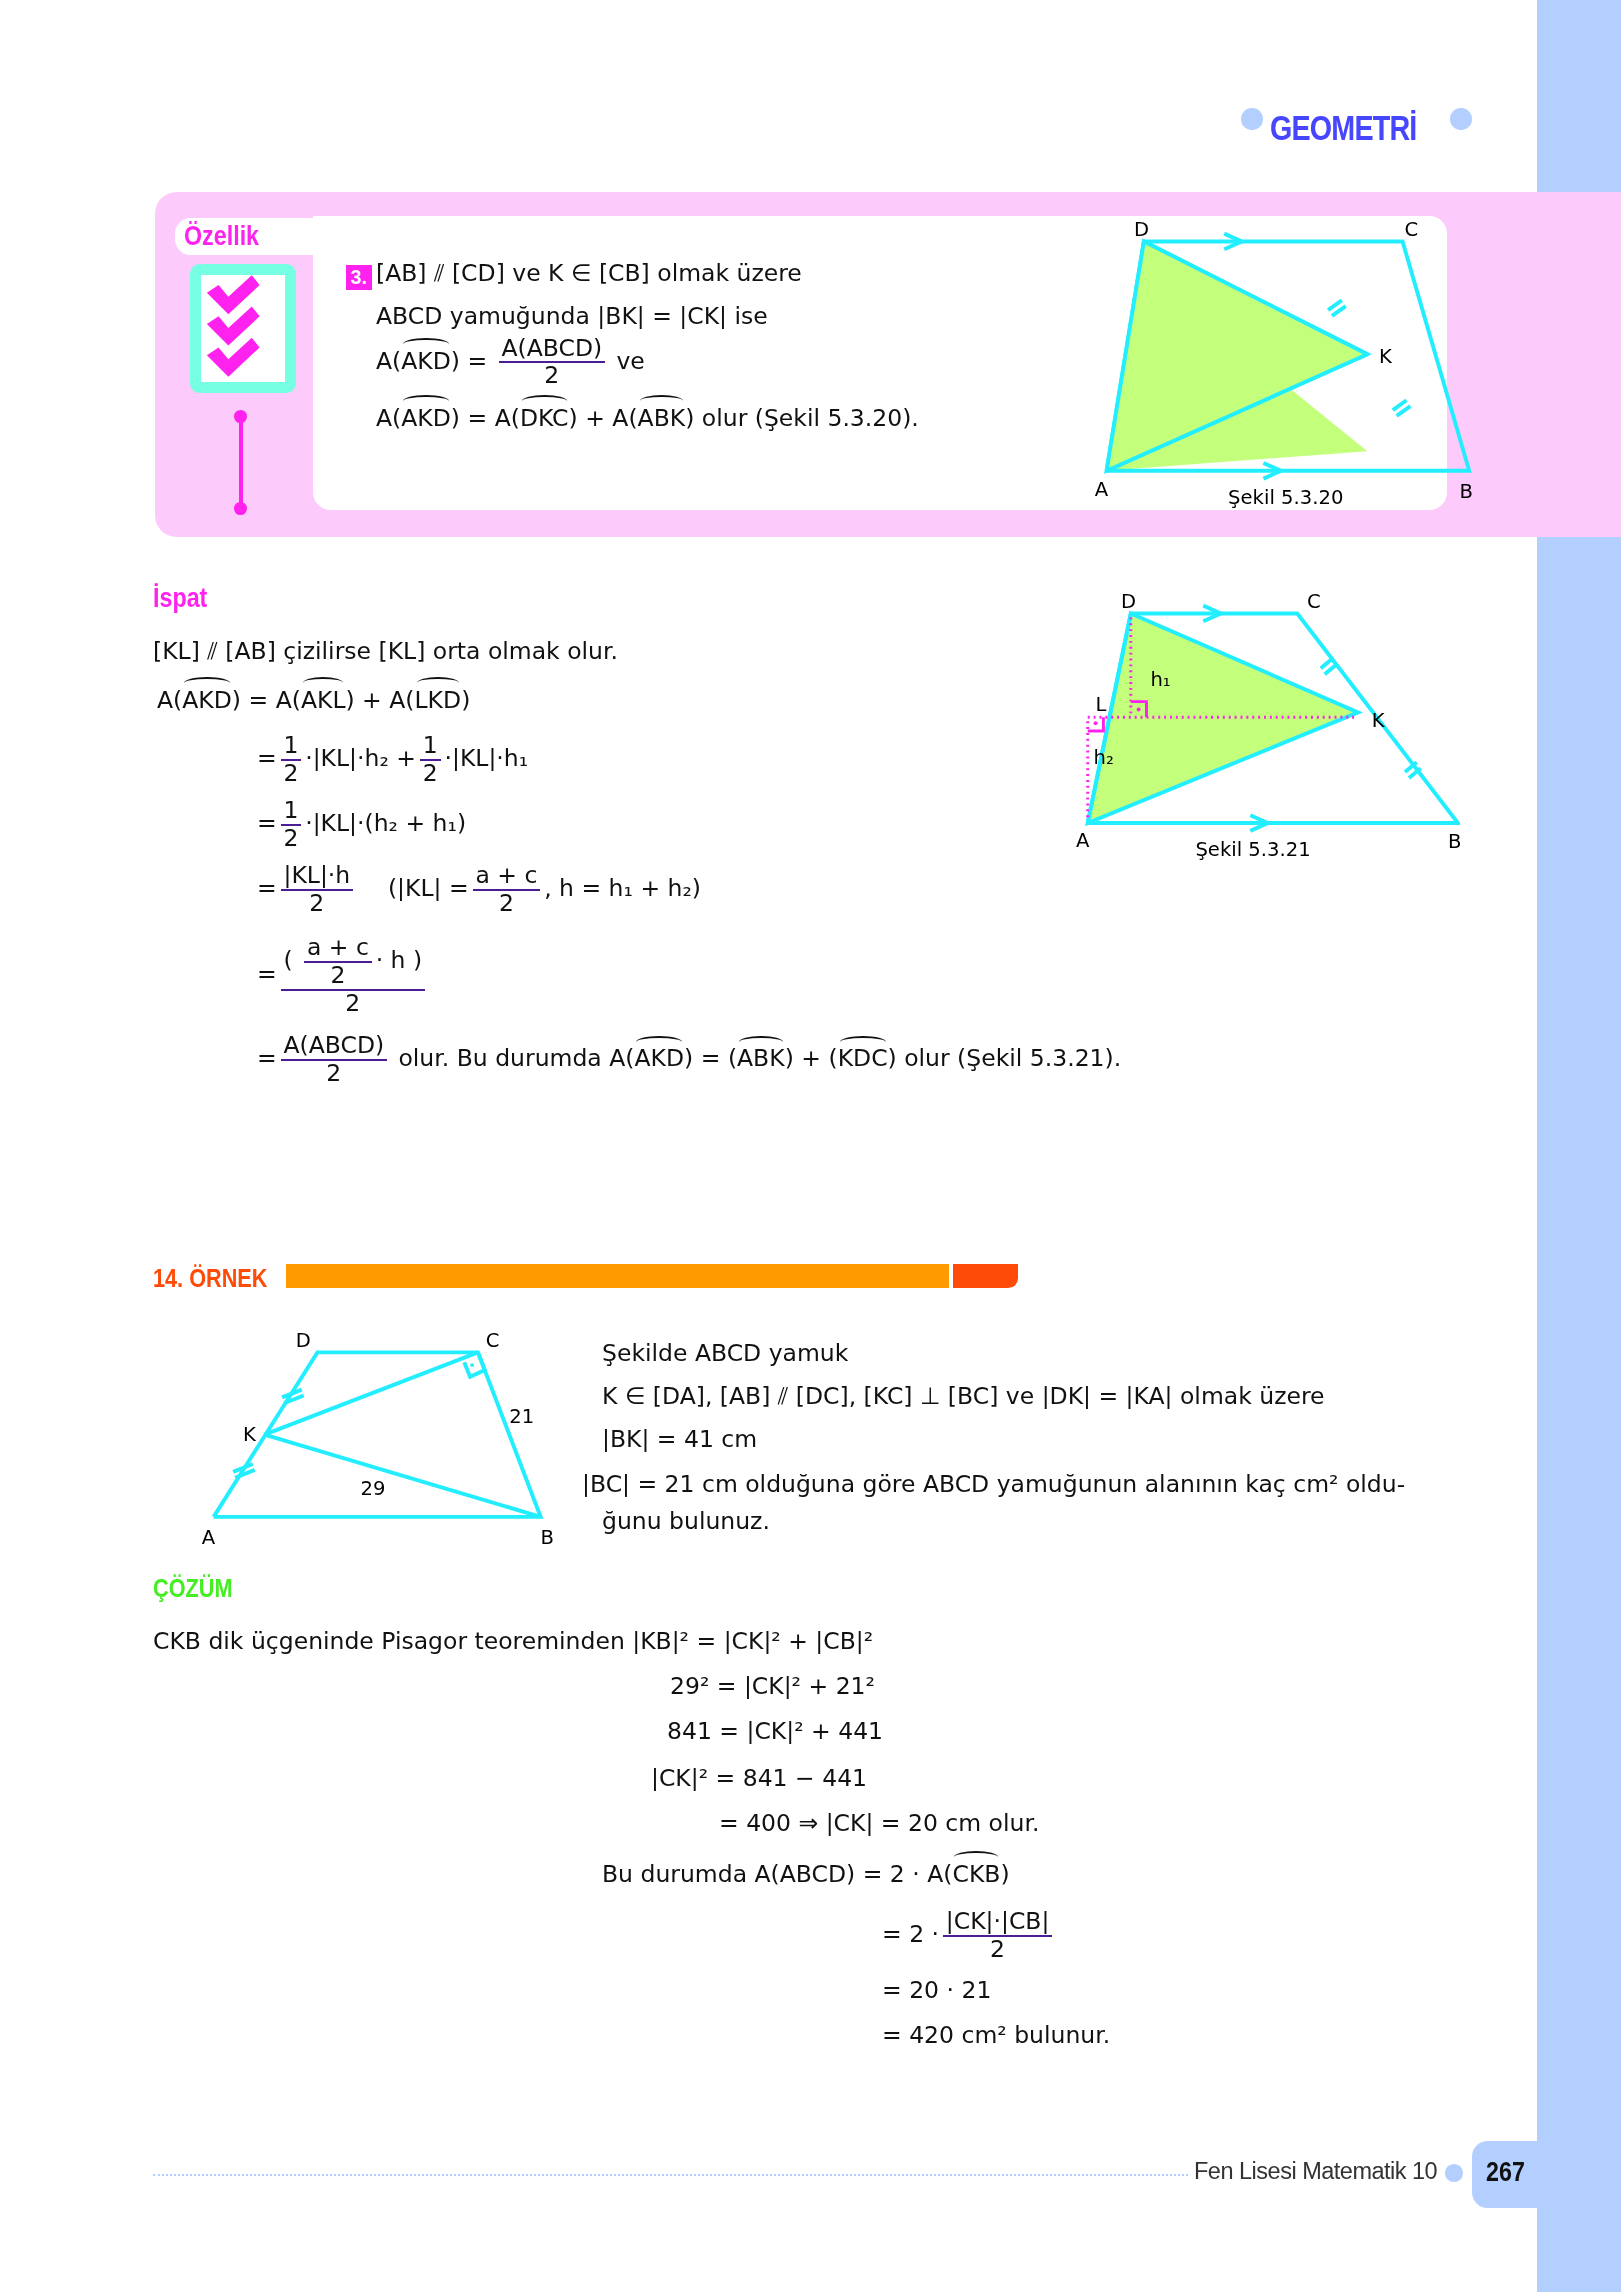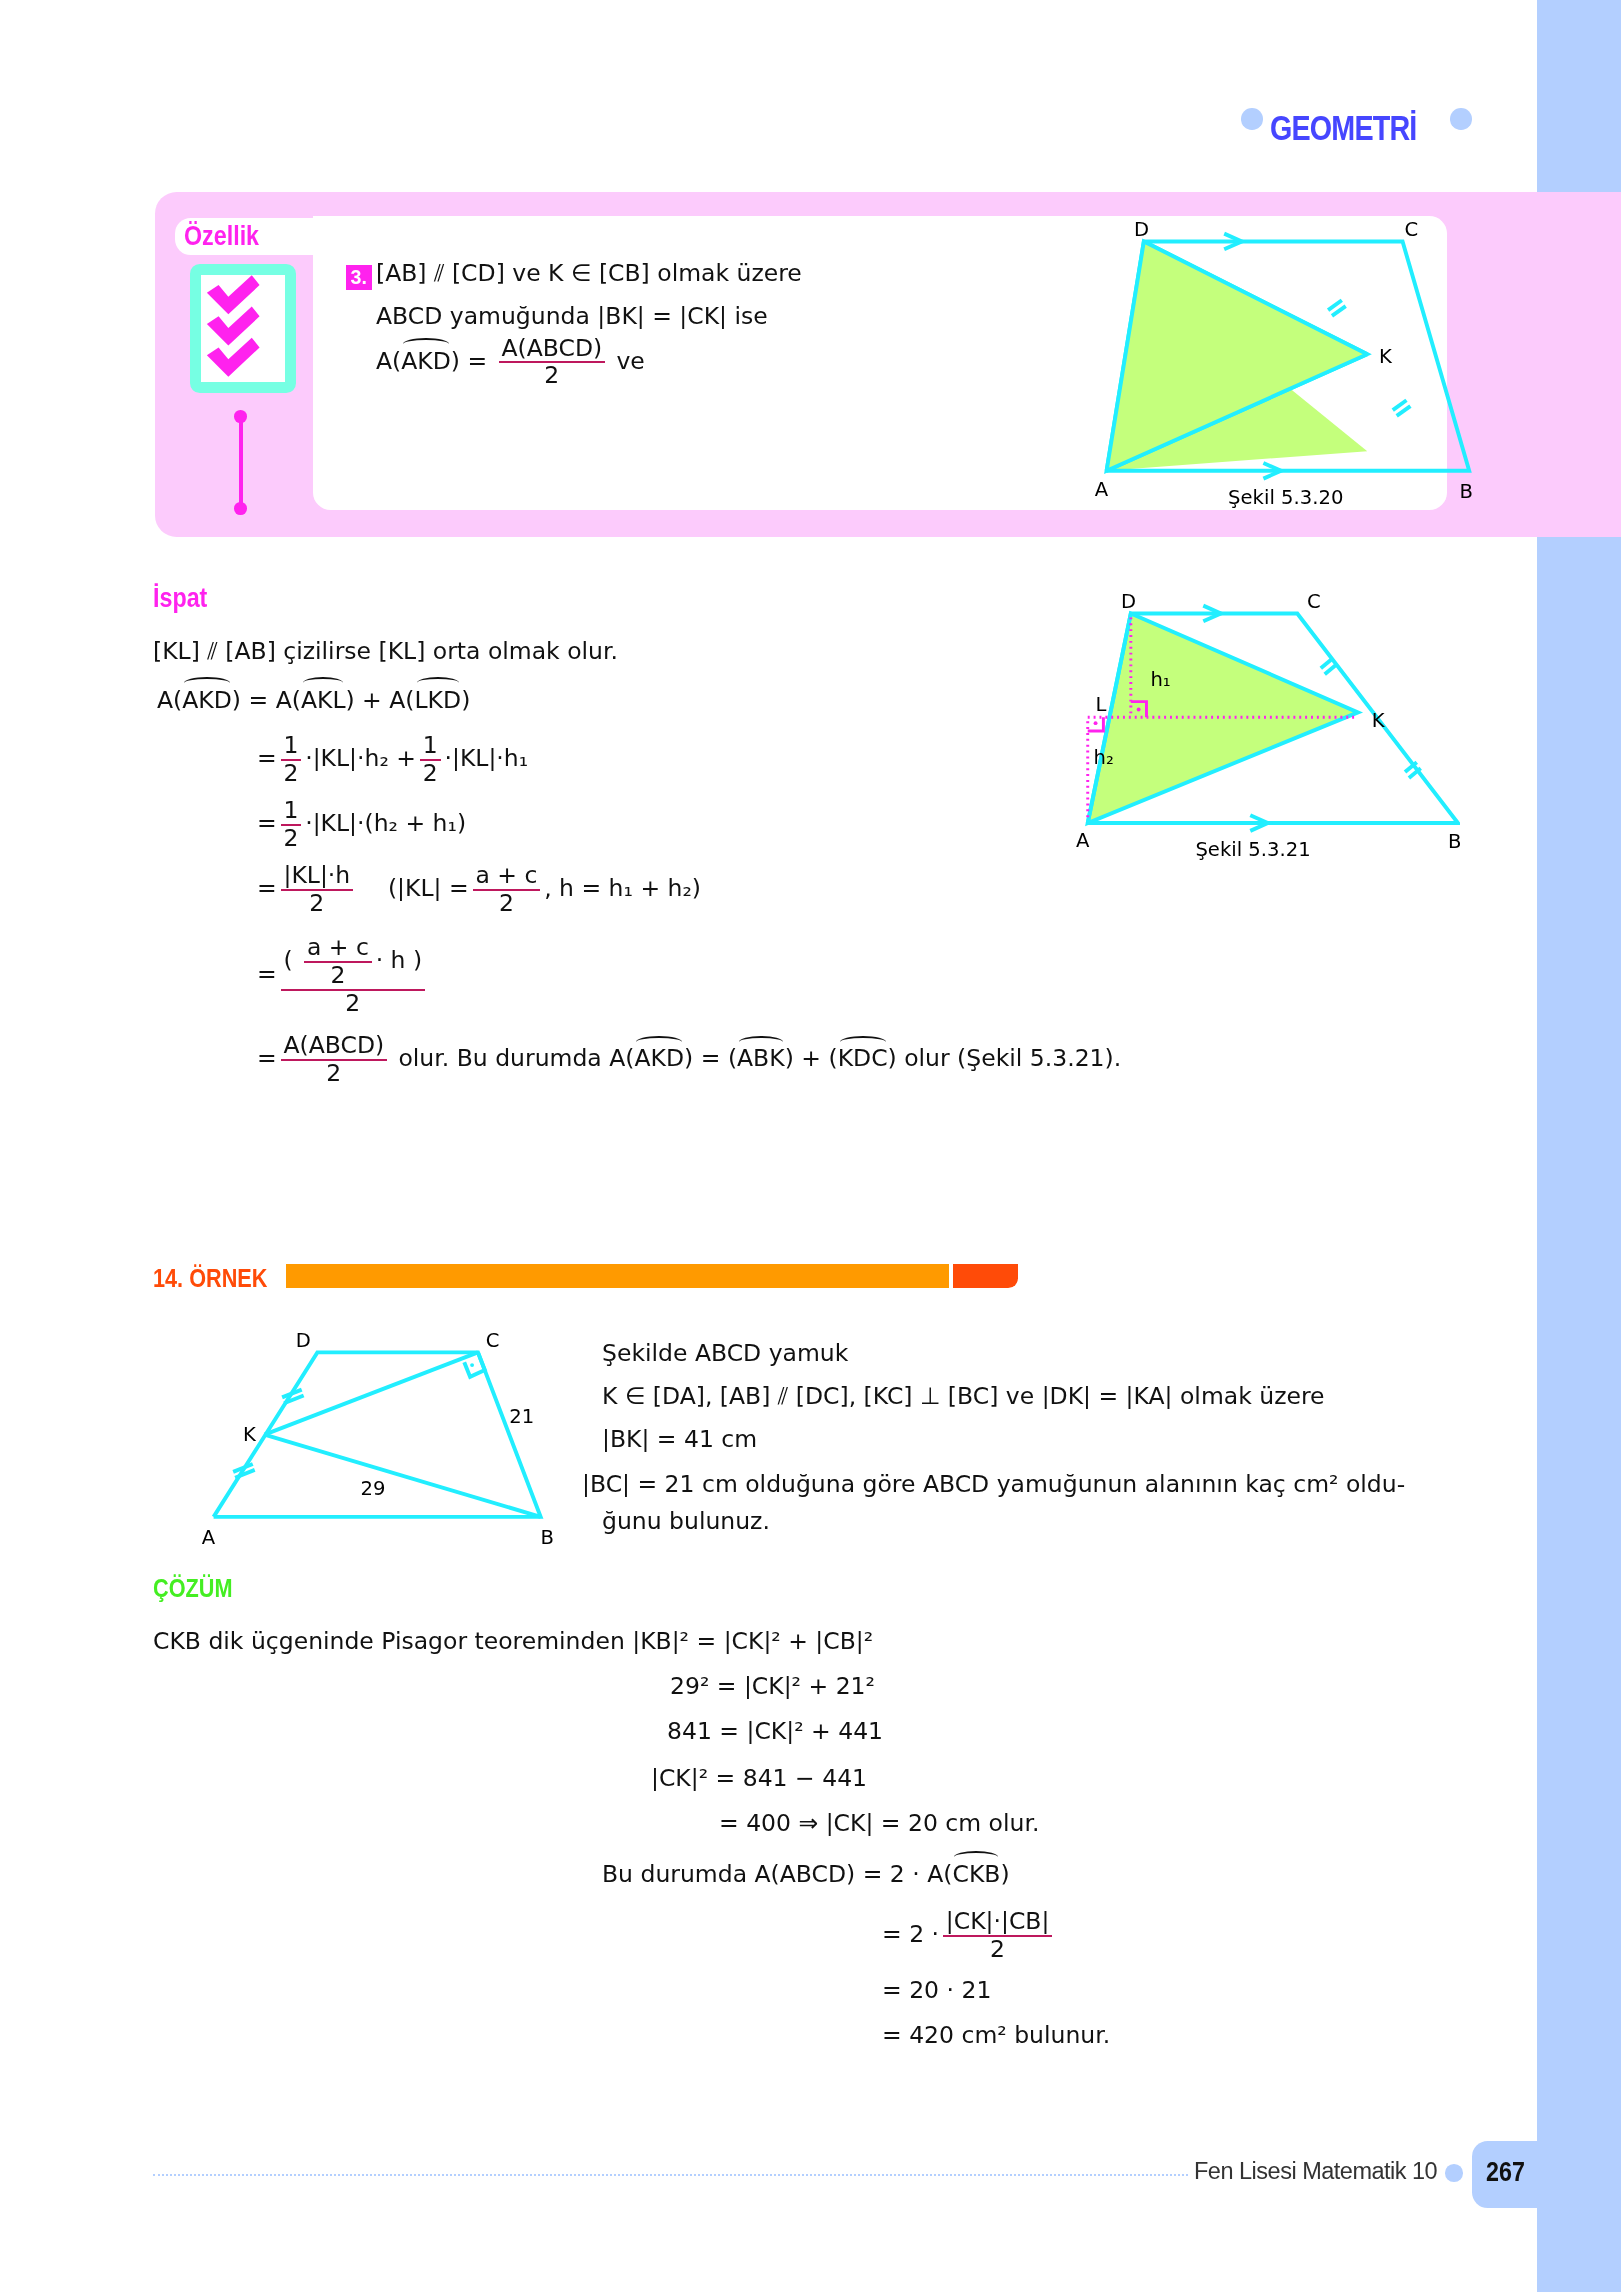--- a/index.html
+++ b/index.html
@@ -13,21 +13,21 @@
   .tab{position:absolute;left:19.6px;top:25.5px;width:145px;height:37px;background:#fff;border-radius:15.7px 0 0 15.7px;}
   .tab span{position:absolute;left:9.8px;top:2px;font-weight:bold;font-size:27.4px;color:#ff22ee;transform:scaleX(.85);transform-origin:left;}
   .checkbox{position:absolute;left:35px;top:72px;width:106px;height:129px;border:11.8px solid #76ffe3;border-radius:9.8px;background:#fff;box-sizing:border-box;}
   .vline{position:absolute;left:84px;top:222px;width:3.9px;height:94px;background:#ff22ee;}
   .vdot{position:absolute;left:79px;width:12.7px;height:12.7px;border-radius:50%;background:#ff22ee;}
   .num-badge{position:absolute;left:192px;top:51px;width:25.5px;height:25.5px;background:#ff22ee;color:#fff;font-weight:bold;font-size:19.6px;line-height:25.5px;text-align:center;}
   .mtext{font-family:"DejaVu Sans",sans-serif;font-size:23.5px;color:#111;position:absolute;white-space:nowrap;}
   .hat{display:inline-block;position:relative;}
   .hat::before{content:"";position:absolute;left:2px;right:2px;top:-8.8px;height:9.8px;border-top:2px solid #111;border-radius:50% 50% 0 0;}
   .frac{display:inline-block;vertical-align:middle;text-align:center;margin:0 3.9px;}
-  .frac .n{display:block;border-bottom:2px solid #be185d;padding:0 2.9px;line-height:1.1;}
+  .frac .n{display:block;border-bottom:2px solid #4c1d95;padding:0 2.9px;line-height:1.1;}
   .frac .d{display:block;line-height:1.1;}
   .sec-title{position:absolute;font-weight:bold;font-size:27.4px;transform:scaleX(.85);transform-origin:left;}
   .ornek-bar{position:absolute;left:286px;top:1264px;width:663px;height:23.5px;background:#ff9a00;}
   .ornek-end{position:absolute;left:953px;top:1264px;width:65px;height:23.5px;background:#ff4b08;border-radius:0 0 9.8px 0;}
   .footer-dots{position:absolute;left:153px;top:2174px;width:1035px;border-top:2px dotted #b3cfff;}
   .footer-text{position:absolute;left:1194px;top:2158px;font-size:23.5px;color:#333;font-family:"Liberation Sans",sans-serif;letter-spacing:-0.5px;}
   .footer-dot{position:absolute;left:1445px;top:2164px;width:17.6px;height:17.6px;border-radius:50%;background:#b3cfff;}
   .page-tab{position:absolute;left:1472px;top:2141px;width:78px;height:67px;background:#b3cfff;border-radius:15.7px 0 0 15.7px;}
   .page-num{position:absolute;left:1486px;top:2156px;font-weight:bold;font-size:27.4px;color:#111;transform:scaleX(.85);transform-origin:left;}
   svg text{font-family:"DejaVu Sans",sans-serif;}
@@ -61,20 +61,23 @@
   <div class="vdot" style="top:310px"></div>
 
   <div class="box-inner">
     <div class="num-badge" style="left:33px;top:49px">3.</div>
     <div class="mtext" style="left:63px;top:43px">[AB] ⫽ [CD]  ve  K ∈ [CB] olmak üzere</div>
     <div class="mtext" style="left:63px;top:86px">ABCD yamuğunda  |BK| = |CK| ise</div>
     <div class="mtext" style="left:63px;top:120px">
       <span>A(</span><span class="hat">AKD</span><span>) =</span>
       <span class="frac"><span class="n">A(ABCD)</span><span class="d">2</span></span>
       <span>ve</span>
+    </div>
+    <div class="mtext" style="left:63px;top:188px">
+      <span>A(</span><span class="hat">AKD</span><span>) = A(</span><span class="hat">DKC</span><span>) + A(</span><span class="hat">ABK</span><span>)  olur (Şekil 5.3.20).</span>
     </div>
 
     <svg style="position:absolute;left:774px;top:0" width="392" height="294" viewBox="0 0 400 300">
       <polygon points="58,55 286,240 20,260" fill="#c4ff7c"></polygon>
       <g stroke="#22eeff" stroke-width="4" fill="none">
         <polyline points="20,260 58,26 322,26 390,260 20,260"></polyline>
         <line x1="58" y1="26" x2="286" y2="141"></line>
         <line x1="20" y1="260" x2="286" y2="141"></line>
         <polyline points="140,18 158,26 140,34"></polyline>
         <polyline points="180,252 198,260 180,268"></polyline>

